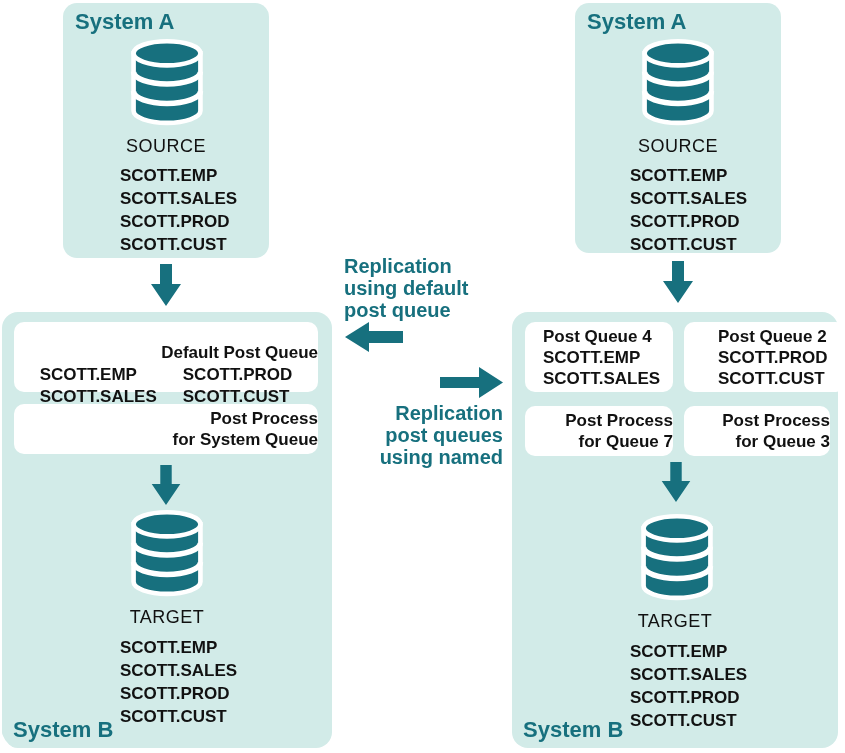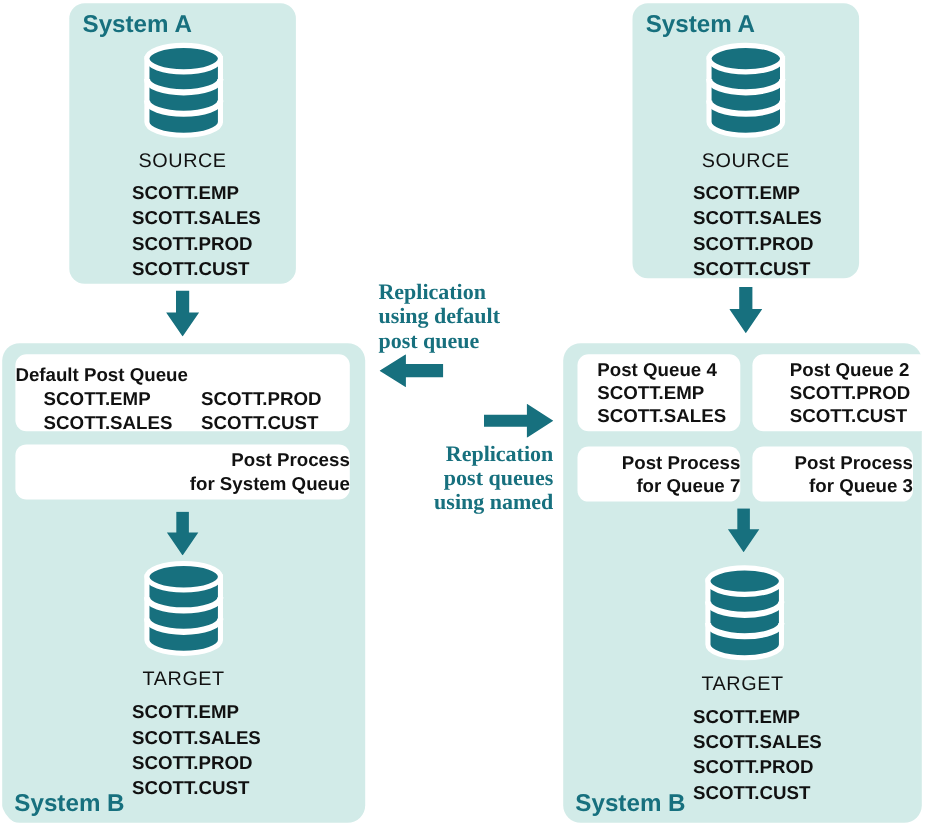--- a/index.html
+++ b/index.html
@@ -13,26 +13,26 @@
     font-family:"Liberation Sans",sans-serif;overflow:hidden;border-radius:30px;
   }
   .panel{position:absolute;background:var(--panel);}
   .rad14{border-radius:14px;}
   .rad16{border-radius:16px;}
   .sys-title{position:absolute;font-size:22px;font-weight:bold;color:var(--teal);white-space:nowrap;}
   .db-icon{position:absolute;}
   .db-label{position:absolute;text-align:center;font-size:18px;font-weight:normal;color:var(--ink);letter-spacing:0.5px;}
   .table-list{position:absolute;font-size:17px;font-weight:bold;color:var(--ink);line-height:23px;white-space:nowrap;}
   .white-box{position:absolute;background:#ffffff;border-radius:10px;color:var(--ink);font-weight:bold;font-size:17px;}
-  .white-box .bx-title{text-align:left;line-height:22px;padding-top:8px;}
+  .white-box .bx-title{text-align:right;line-height:22px;padding-top:20px;}
   .queue-cols{display:flex;justify-content:center;gap:26px;line-height:22px;}
   .queue-cols div{white-space:nowrap;}
   .proc-lines{text-align:right;line-height:21px;padding-top:4px;}
   .named-queue{padding:4px 0 0 18px;line-height:21px;white-space:nowrap;}
-  .mid-label{position:absolute;font-size:20px;font-weight:bold;color:var(--teal);line-height:22px;white-space:nowrap;font-family:Liberation Serif, serif;}
+  .mid-label{position:absolute;font-size:20px;font-weight:bold;color:var(--teal);line-height:22px;white-space:nowrap;}
   .arrow{position:absolute;}
   svg{display:block;}
 </style>
 </head>
 <body>
 
 <svg width="0" height="0" style="position:absolute">
   <defs>
     <symbol id="db" viewBox="0 0 84 96">
       <path d="M6,16 V78 A36,13 0 0 0 78,78 V16 Z" fill="#17707e" stroke="#ffffff" stroke-width="5"></path>

